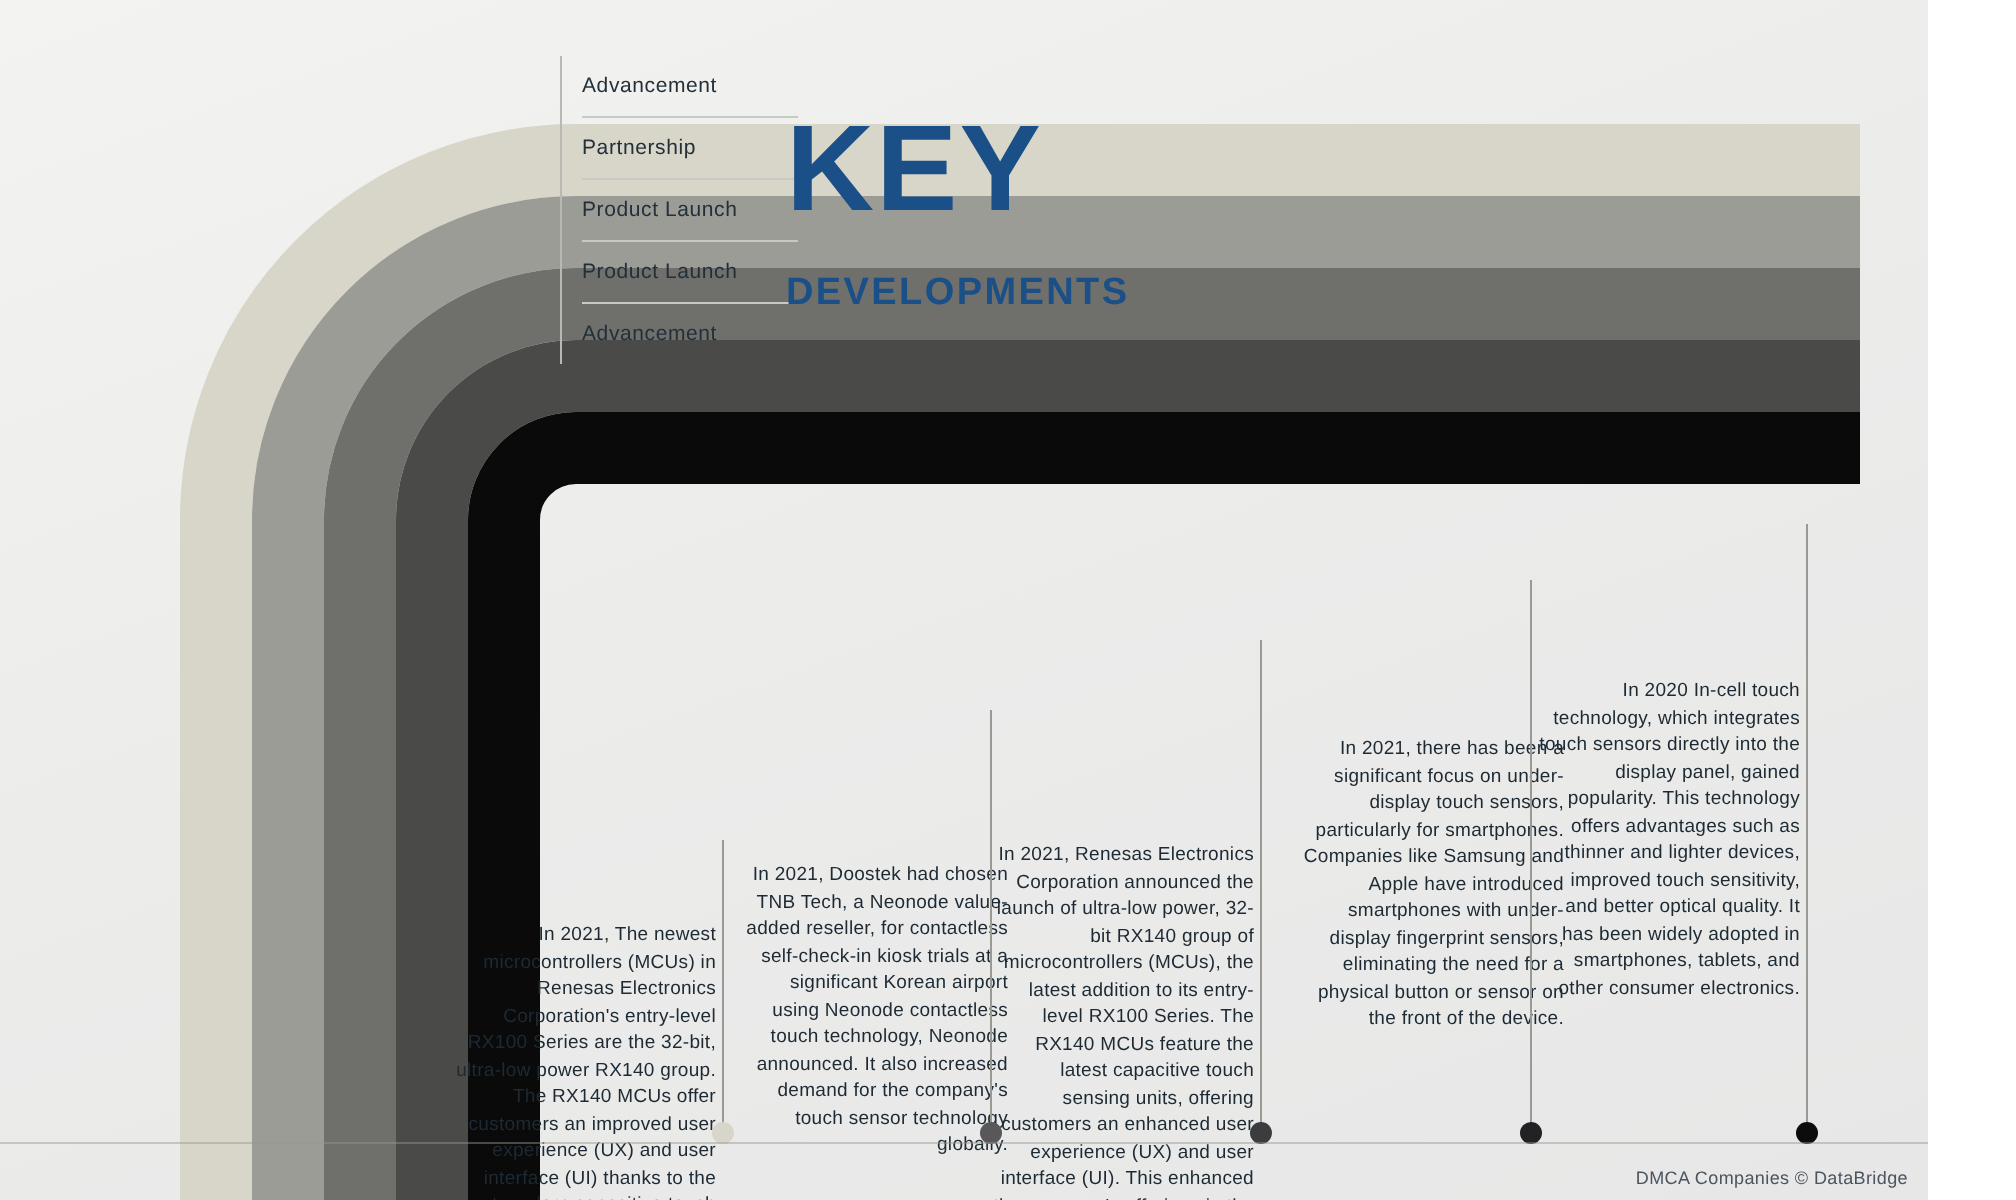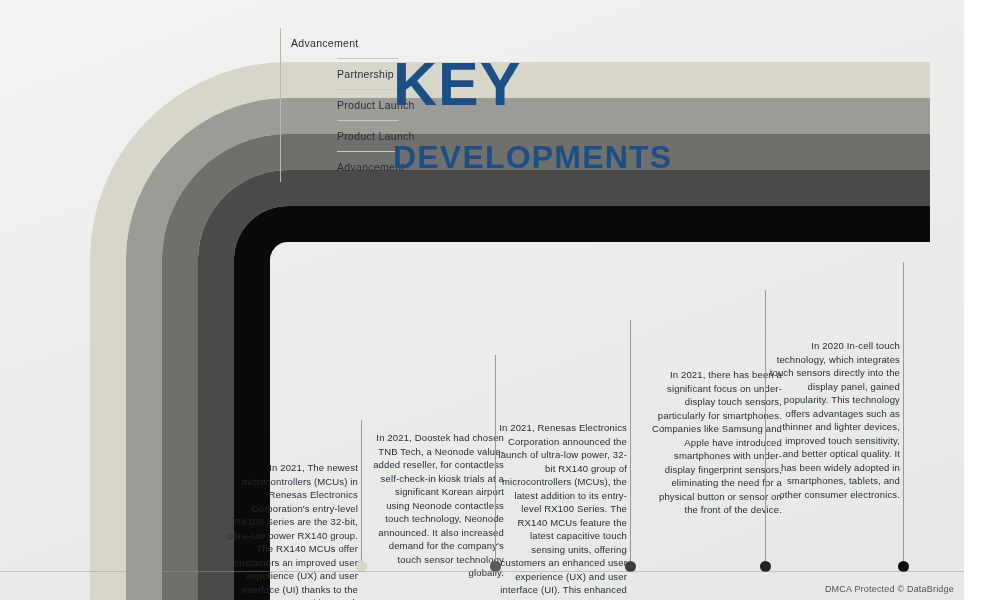--- a/index.html
+++ b/index.html
@@ -39,26 +39,26 @@
     width: 330px;
   }
   .title-main {
     font-size: 61px;
     line-height: 84px;
     font-weight: bold;
     color: #1b4f87;
     letter-spacing: 1px;
   }
   .title-sub {
-    font-size: 32px;
+    font-size: 19px;
     line-height: 34px;
     font-weight: bold;
     color: #1b4f87;
     letter-spacing: 1.2px;
-    margin-top: 14px;
+    margin-top: 4px;
   }
 
   
   .legend {
     position: absolute;
     left: 280px;
     top: 28px;
     width: 108px;
     border-left: 1px solid #b9b9b4;
     padding-left: 10px;
@@ -67,21 +67,20 @@
     height: 30px;
     display: flex;
     align-items: center;
     font-size: 10.5px;
     color: #23303a;
     letter-spacing: 0.3px;
     white-space: nowrap;
   }
   .legend-row + .legend-row {
     border-top: 1px solid #c9c9c4;
-    margin-left: 46px;
   }
 
   
   .callout {
     position: absolute;
     width: 132px;
     text-align: right;
     font-size: 9.5px;
     line-height: 13.5px;
     color: #1d2a33;
@@ -193,15 +192,15 @@
 
   <div class="callout" style="left:768px; top:296px; width:132px;">
     <span class="body">In 2020 In-cell touch technology, which integrates touch sensors directly into the display panel, gained popularity. This technology offers advantages such as thinner and lighter devices, improved touch sensitivity, and better optical quality. It has been widely adopted in smartphones, tablets, and other consumer electronics.</span>
   </div>
   <div class="leader" style="left:903px; top:262px; height:305px;"></div>
   <div class="dot" style="left:898px; top:561px; background:#0c0c0c;"></div>
 
   <div class="baseline"></div>
 
   <div class="footer">
-    <span>DMCA Protected © DataBridge</span>
+    <span>DMCA Companies © DataBridge</span>
   </div>
 </div>
 
 </body></html>

